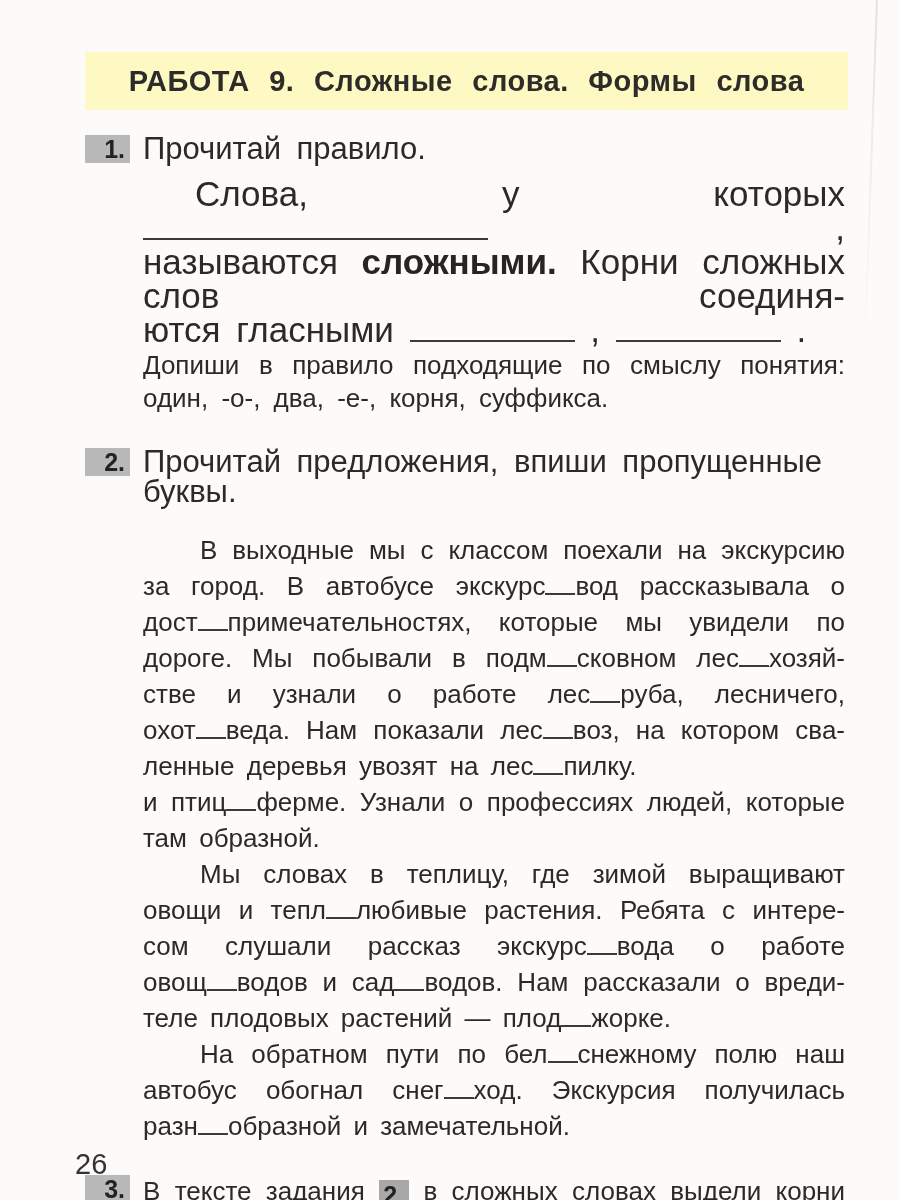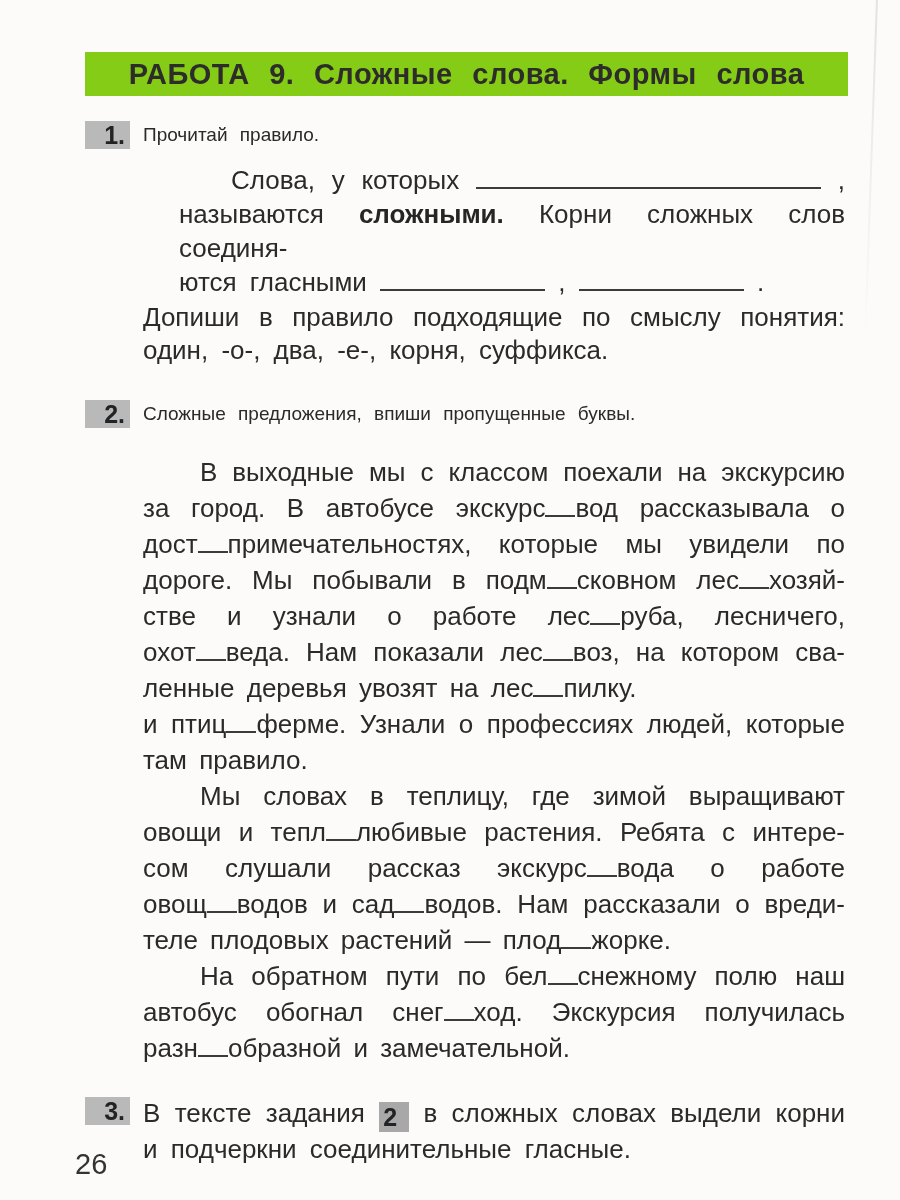--- a/index.html
+++ b/index.html
@@ -15,45 +15,45 @@
     color:#2b2a28;
     overflow:hidden;
   }
   .scan-edge {
     position:absolute; top:0; right:28px; width:2px; height:340px;
     background:linear-gradient(#e4e2de, rgba(228,226,222,0));
     transform:rotate(2deg);
   }
   .header-bar {
     margin:52px 52px 0 85px;
-    height:44px;
-    background:#84cc16;
+    height:58px;
+    background:#fef9c3;
     display:flex; align-items:center; justify-content:center;
   }
   .header-bar .title {
     font-weight:bold; font-size:29px; color:#2e2c2a;
     letter-spacing:0.5px; word-spacing:11px;
   }
   .task { display:flex; align-items:flex-start; margin-left:85px; margin-right:55px; }
   .numbox {
     flex:0 0 45px; height:28px; margin-top:1px;
     background:#b9b9b9;
     font-weight:bold; font-size:25px; color:#232323;
     text-align:right; padding-right:5px; line-height:28px;
   }
   .task-content { flex:1; padding-left:13px; }
-  .task-heading { font-size:19px; line-height:30px; word-spacing:7px; }
+  .task-heading { font-size:31px; line-height:30px; word-spacing:7px; }
 
   .task1 { margin-top:24px; }
   .task2 { margin-top:32px; }
   .task3 { margin-top:30px; }
 
   .rule { margin:13px 0 0 0; }
-  .rule .line { font-size:26px; line-height:34px; word-spacing:6px;
-    text-align:justify; text-align-last:justify;margin-left:36px; }
+  .rule .line { font-size:35px; line-height:34px; word-spacing:6px;
+    text-align:justify; text-align-last:justify; }
   .rule .line.last { text-align-last:left; }
   .note { margin-top:2px; }
   .note .line { font-size:26px; line-height:33px; word-spacing:6px;
     text-align:justify; text-align-last:justify; }
   .note .line.last { text-align-last:left; }
 
   .bodytext { margin-top:25px; }
   .bodytext .line { font-size:26px; line-height:36px; word-spacing:5px;
     text-align:justify; text-align-last:justify; }
   .bodytext .line.last { text-align-last:left; }
@@ -107,31 +107,31 @@
       <div class="note">
         <div class="line">Допиши в правило подходящие по смыслу понятия:</div>
         <div class="line last">один, -о-, два, -е-, корня, суффикса.</div>
       </div>
     </div>
   </div>
 
   <div class="task task2">
     <div class="numbox">2.</div>
     <div class="task-content">
-      <div class="task-heading">Сложные предложения, впиши пропущенные буквы.</div>
+      <div class="task-heading">Прочитай предложения, впиши пропущенные буквы.</div>
       <div class="bodytext">
         <div class="line indent">В выходные мы с классом поехали на экскурсию</div>
         <div class="line">за город. В автобусе экскурс<span class="blank" style="width:30px"></span>вод рассказывала о</div>
         <div class="line">дост<span class="blank" style="width:30px"></span>примечательностях, которые мы увидели по</div>
         <div class="line">дороге. Мы побывали в подм<span class="blank" style="width:30px"></span>сковном лес<span class="blank" style="width:30px"></span>хозяй-</div>
         <div class="line">стве и узнали о работе лес<span class="blank" style="width:30px"></span>руба, лесничего,</div>
         <div class="line">охот<span class="blank" style="width:30px"></span>веда. Нам показали лес<span class="blank" style="width:30px"></span>воз, на котором сва-</div>
         <div class="line last">ленные деревья увозят на лес<span class="blank" style="width:30px"></span>пилку.</div>
         <div class="line">и птиц<span class="blank" style="width:30px"></span>ферме. Узнали о профессиях людей, которые</div>
-        <div class="line last">там правило.</div>
+        <div class="line last">там образной.</div>
         <div class="line indent">Мы словах в теплицу, где зимой выращивают</div>
         <div class="line">овощи и тепл<span class="blank" style="width:30px"></span>любивые растения. Ребята с интере-</div>
         <div class="line">сом слушали рассказ экскурс<span class="blank" style="width:30px"></span>вода о работе</div>
         <div class="line">овощ<span class="blank" style="width:30px"></span>водов и сад<span class="blank" style="width:30px"></span>водов. Нам рассказали о вреди-</div>
         <div class="line last">теле плодовых растений — плод<span class="blank" style="width:30px"></span>жорке.</div>
         <div class="line indent">На обратном пути по бел<span class="blank" style="width:30px"></span>снежному полю наш</div>
         <div class="line">автобус обогнал снег<span class="blank" style="width:30px"></span>ход. Экскурсия получилась</div>
         <div class="line last">разн<span class="blank" style="width:30px"></span>образной и замечательной.</div>
       </div>
     </div>

